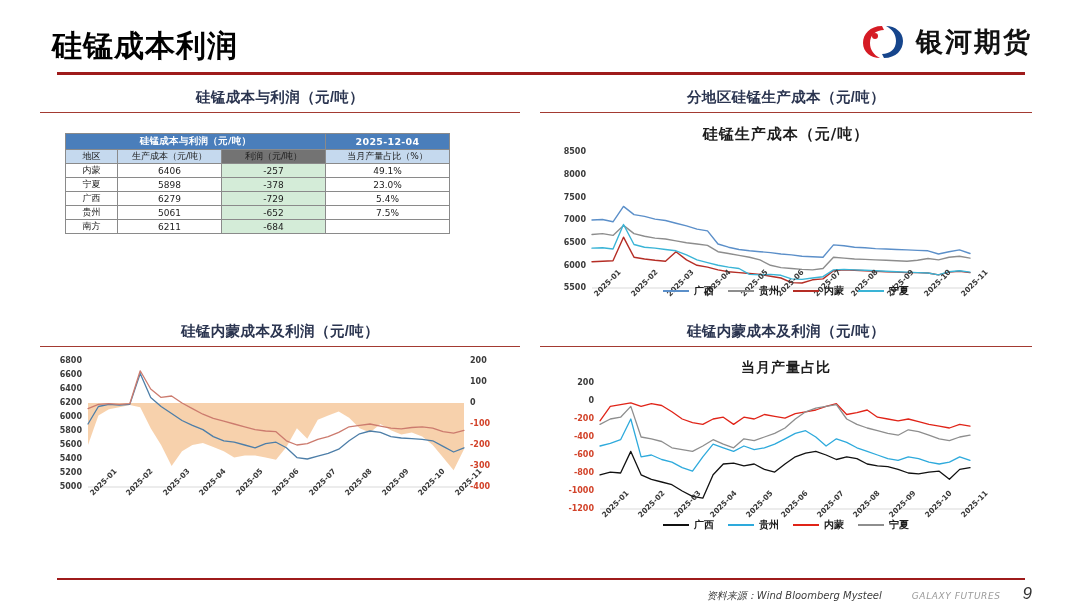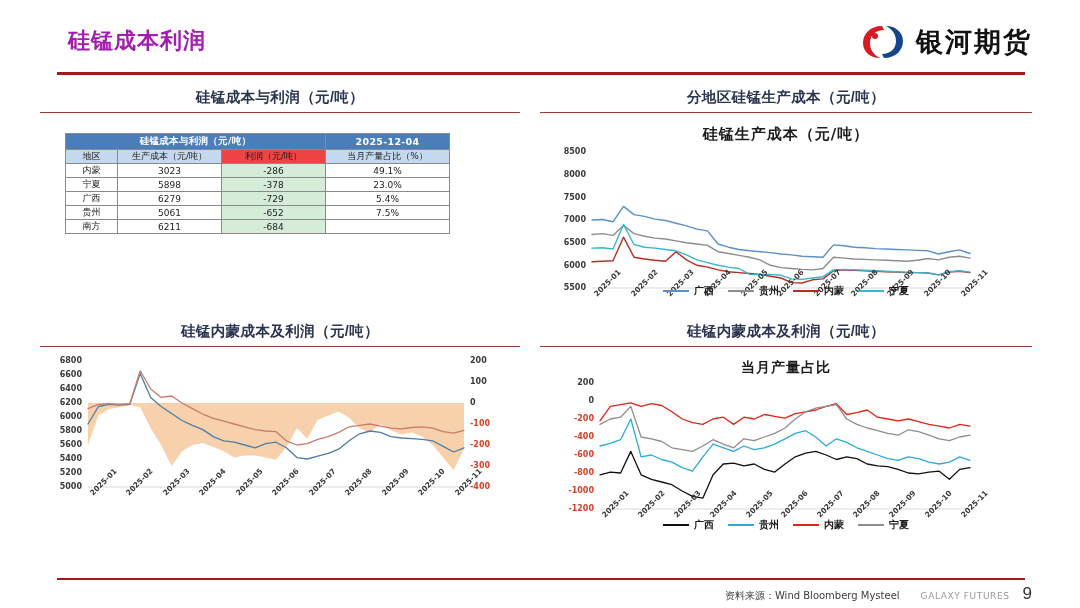--- a/index.html
+++ b/index.html
@@ -6,22 +6,22 @@
   html,body { width:1080px; height:608px; }
   body {
     background:#ffffff;
     font-family:"Liberation Sans","DejaVu Sans",sans-serif;
     color:#222;
     position:relative;
     overflow:hidden;
   }
   
   #slide-title {
-    position:absolute; left:68px; top:26px;
-    font-size:22px; font-weight:bold; letter-spacing:1px; color:#a21caf;
+    position:absolute; left:52px; top:26px;
+    font-size:30px; font-weight:bold; letter-spacing:1px; color:#000000;
   }
   #title-rule {
     position:absolute; left:57px; top:72px; width:968px; height:3px;
     background:#9e1b1b;
   }
   #brand { position:absolute; right:48px; top:22px; display:flex; align-items:center; gap:10px; }
   #brand-logo { width:46px; height:40px; position:relative; }
   #brand-name { font-size:27px; font-weight:bold; color:#111; letter-spacing:2px; }
 
   
@@ -59,21 +59,21 @@
   }
   #cost-table .hdr-blue {
     background:#4a7ebb; color:#ffffff; font-weight:bold; font-size:9.5px;
     height:16px; letter-spacing:.3px;
   }
   #cost-table .hdr-light {
     background:#c5d9ee; color:#1a1a1a; font-weight:normal; font-size:9px;
   }
   #cost-table .c-region { width:52px; }
   #cost-table .c-cost   { width:104px; }
-  #cost-table .c-profit { width:104px; background:#ef4444; }
+  #cost-table .c-profit { width:104px; background:#737373; }
   #cost-table .c-share  { width:124px; }
   #cost-table tbody td { background:#ffffff; }
   #cost-table tbody td.c-profit { background:#d4ecd8; }
 
   
   .plot { position:relative; }
   .axis-lbl {
     position:absolute; font-size:8px; color:#3a3a3a;
     font-family:"DejaVu Sans",sans-serif; font-weight:bold;
     text-align:right; white-space:nowrap;
@@ -93,23 +93,24 @@
   .legend .item { display:flex; align-items:center; gap:5px; }
   .legend .swatch-line { width:26px; height:2.2px; display:block; }
   .legend .swatch-area { width:20px; height:9px; display:block; }
 
   
   #footer-rule {
     position:absolute; left:57px; bottom:28px; width:968px; height:2px; background:#9e1b1b;
   }
   #footer {
     position:absolute; right:48px; bottom:4px;
-    display:flex; align-items:baseline; gap:13px;
+    display:flex; align-items:baseline; gap:22px;
     font-size:10px; color:#3c3c3c;
     font-family:"DejaVu Sans","Liberation Sans",sans-serif;
+    font-style:italic;
   }
   #footer-gf { font-size:9px; color:#9a9a9a; letter-spacing:.6px;padding-left:8px; }
   #page-num { font-size:17px; color:#333; font-family:"Liberation Sans",sans-serif; }
 </style>
 </head>
 <body>
 
 <div id="slide-title">硅锰成本利润</div>
 <div id="title-rule"></div>
 
@@ -140,22 +141,22 @@
     <tr>
       <th class="hdr-light c-region">地区</th>
       <th class="hdr-light c-cost">生产成本（元/吨）</th>
       <th class="hdr-light c-profit">利润（元/吨）</th>
       <th class="hdr-light c-share">当月产量占比（%）</th>
     </tr>
   </thead>
   <tbody>
     <tr>
       <td class="c-region">内蒙</td>
-      <td class="c-cost">3023</td>
-      <td class="c-profit">-286</td>
+      <td class="c-cost">6406</td>
+      <td class="c-profit">-257</td>
       <td class="c-share">49.1%</td>
     </tr>
     <tr>
       <td class="c-region">宁夏</td>
       <td class="c-cost">5898</td>
       <td class="c-profit">-378</td>
       <td class="c-share">23.0%</td>
     </tr>
     <tr>
       <td class="c-region">广西</td>

